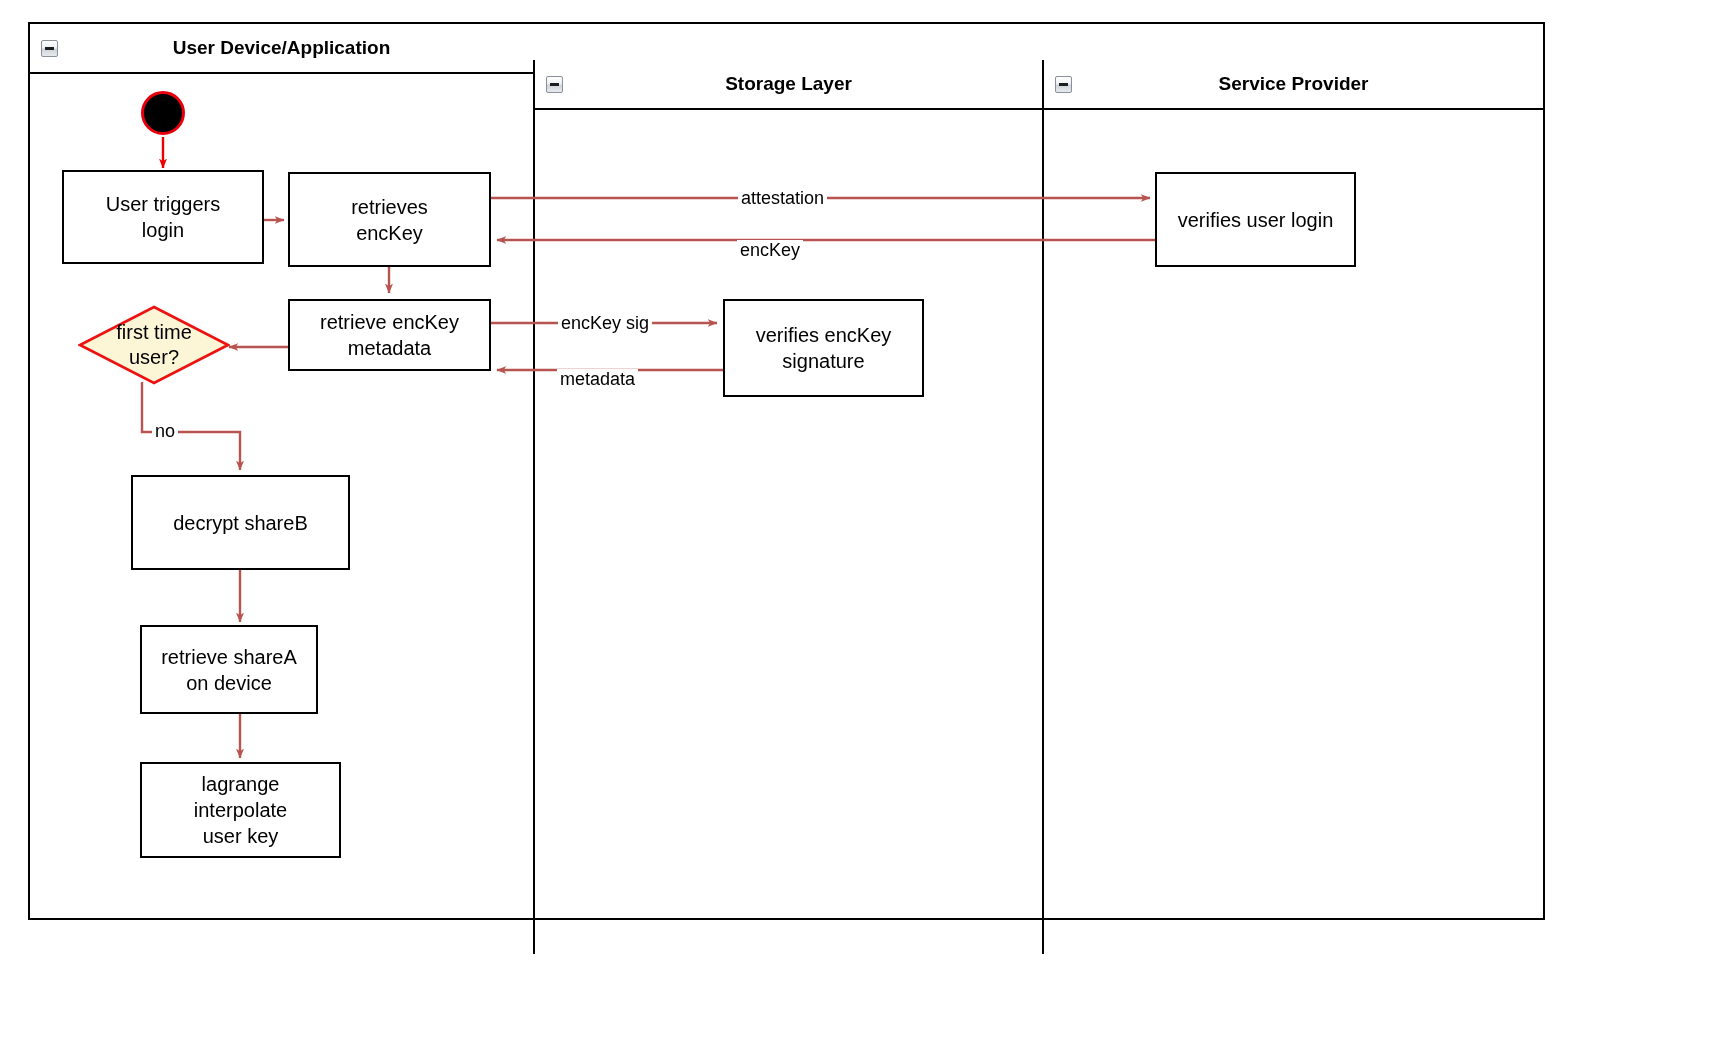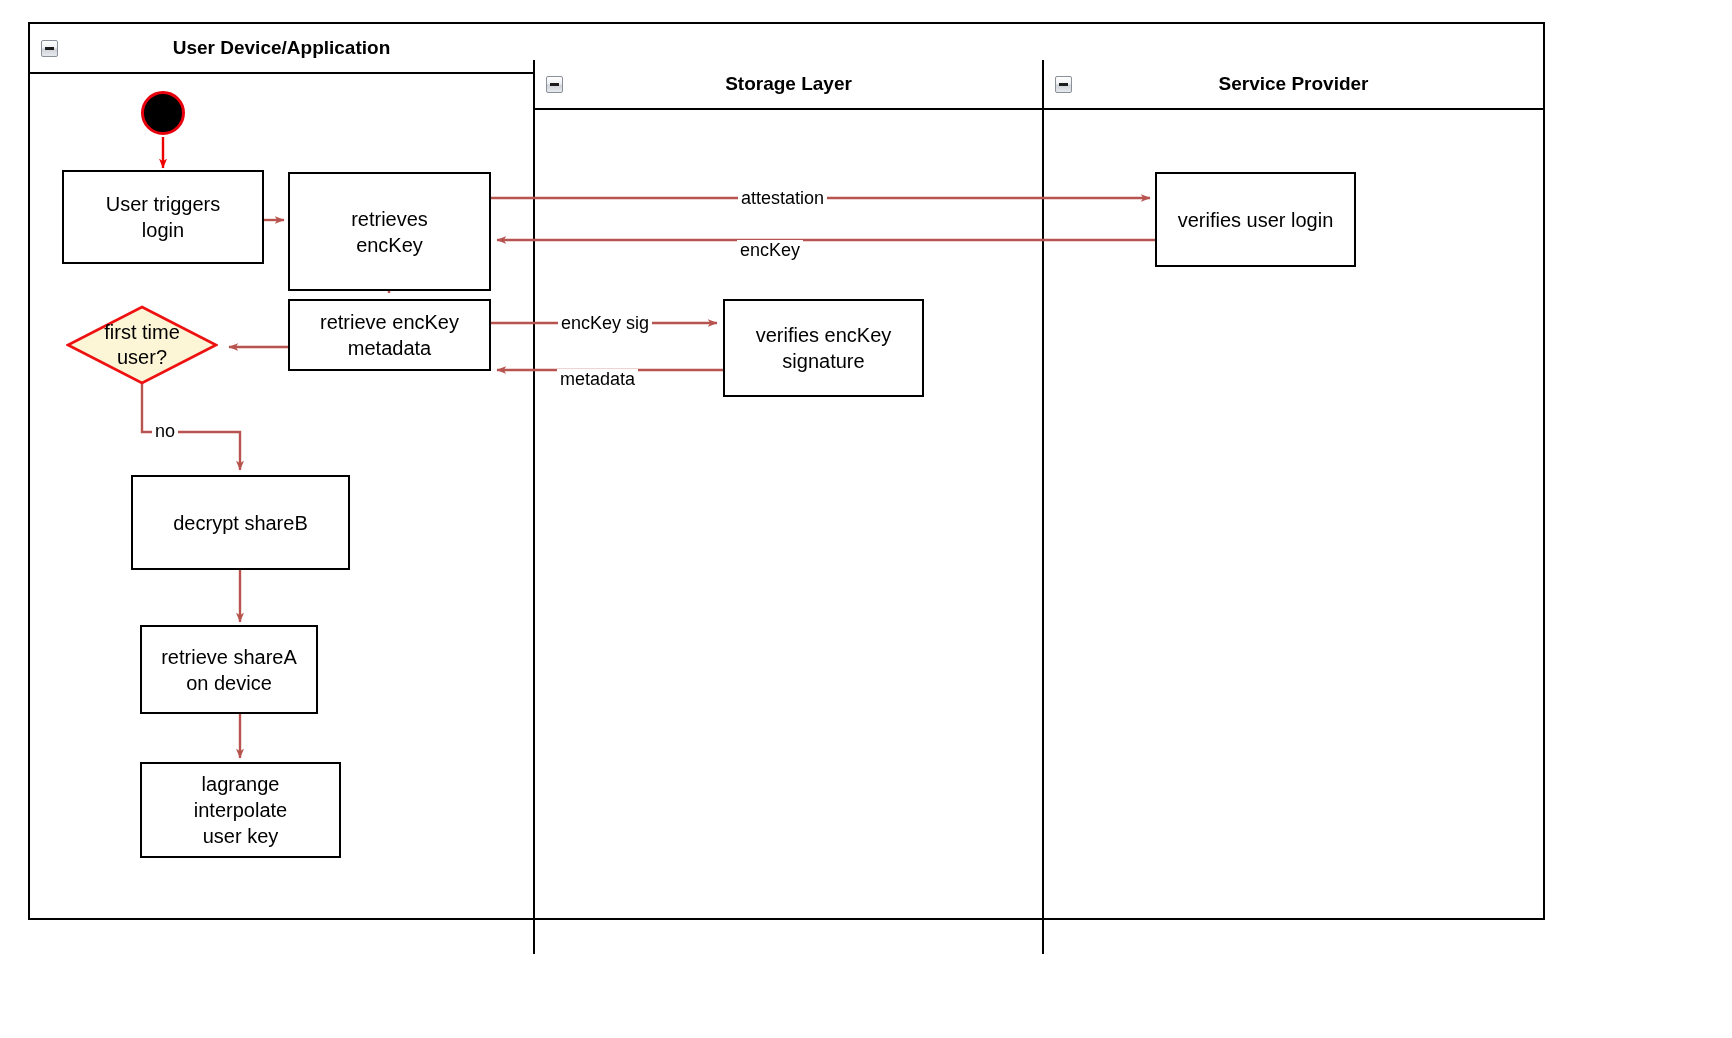--- a/index.html
+++ b/index.html
@@ -234,31 +234,31 @@
   <div class="edge-label" style="left:557px; top:369px;">metadata</div>
 
   <div class="edge-label" style="left:152px; top:421px;">no</div>
 
   <div class="start-node" style="left:141px; top:91px;"></div>
 
   <div class="node" style="left:62px; top:170px; width:202px; height:94px;">
     <span>User triggers login</span>
   </div>
 
-  <div class="node" style="left:288px; top:172px; width:203px; height:119px;">
+  <div class="node" style="left:288px; top:172px; width:203px; height:95px;">
     <span>retrieves
 encKey</span>
   </div>
 
   <div class="node" style="left:288px; top:299px; width:203px; height:72px;">
     <span>retrieve encKey
 metadata</span>
   </div>
 
-  <div class="decision" style="left:66px; top:305px; width:152px; height:80px;">
+  <div class="decision" style="left:78px; top:305px; width:152px; height:80px;">
     <svg width="152" height="80" viewBox="0 0 152 80">
       <polygon points="76,2 150,40 76,78 2,40" fill="#fcf6d6" stroke="#ee1111" stroke-width="2.6"></polygon>
     </svg>
     <div class="dec-label">first time
 user?</div>
   </div>
 
   <div class="node" style="left:131px; top:475px; width:219px; height:95px;">
     <span>decrypt shareB</span>
   </div>

